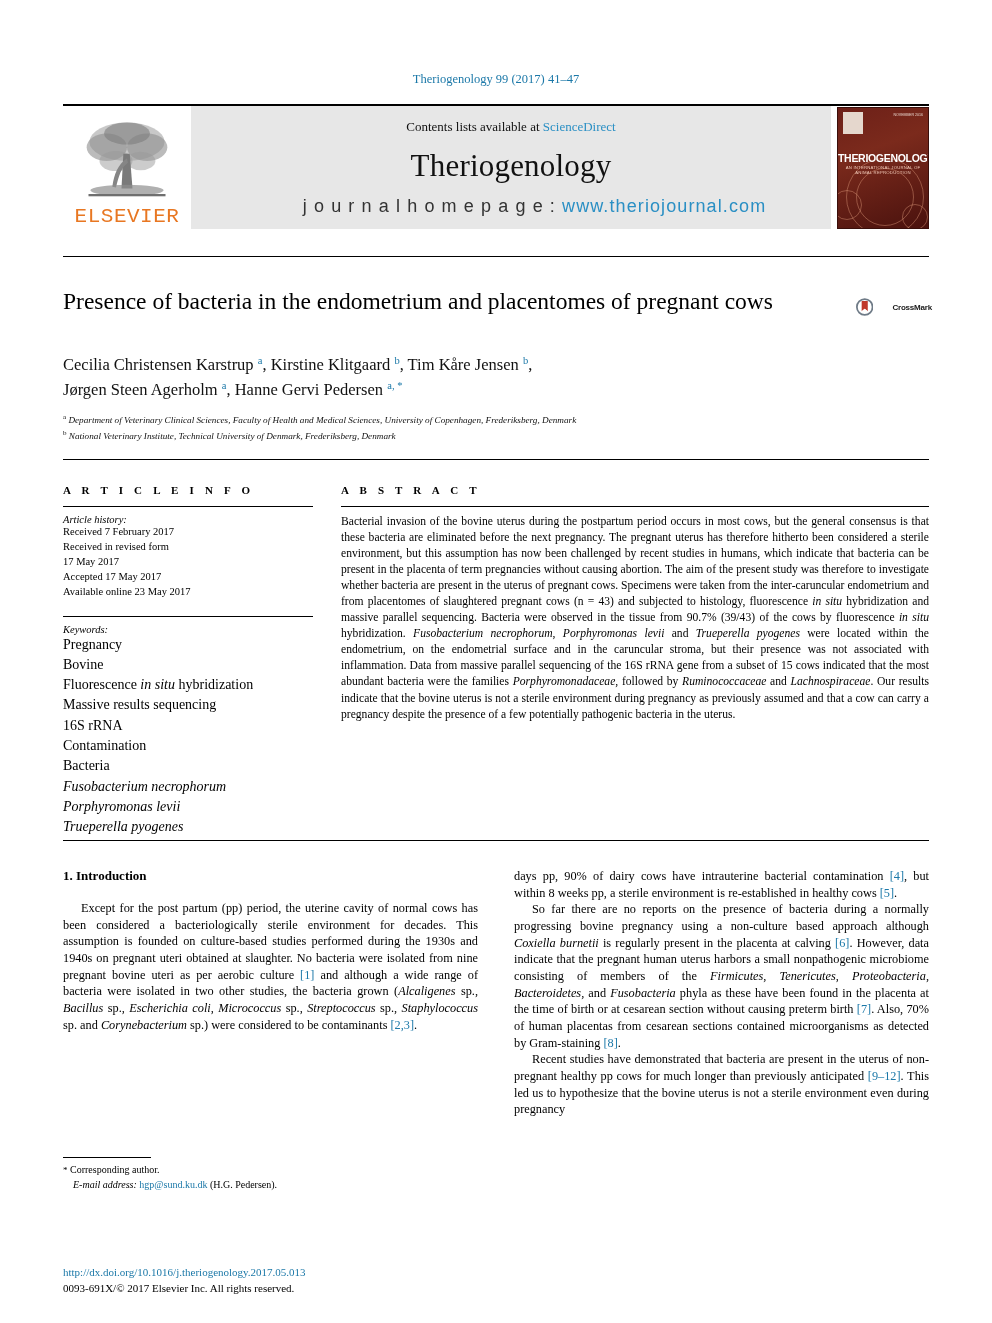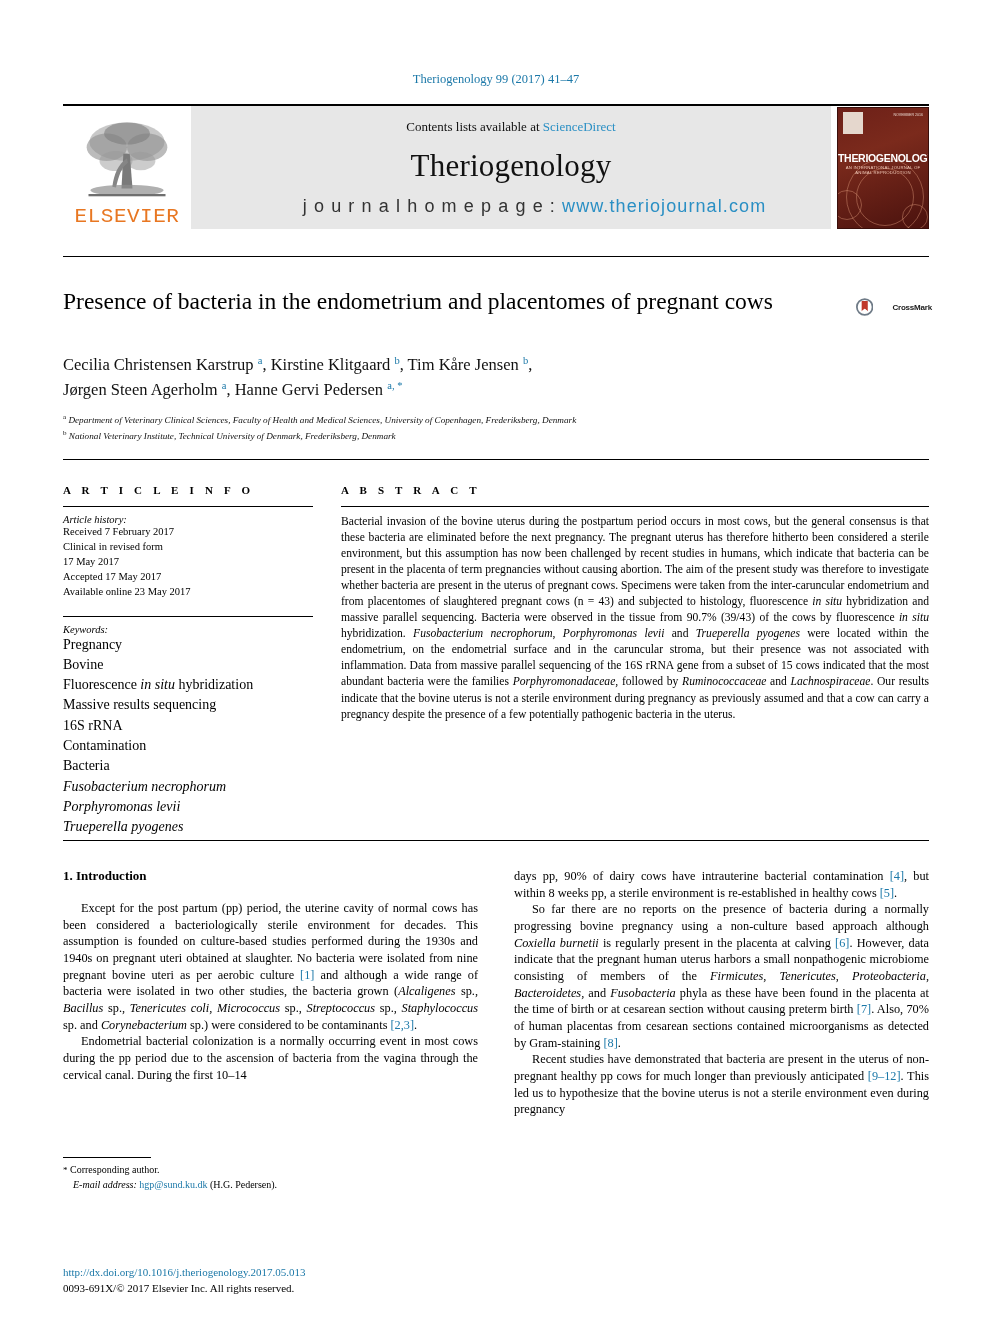--- a/index.html
+++ b/index.html
@@ -349,21 +349,21 @@
     <div><sup>b</sup> <span>National Veterinary Institute, Technical University of Denmark, Frederiksberg, Denmark</span></div>
   </div>
 
   <div class="info-rule"></div>
 
   <div class="info-col">
     <div class="sec-head">A R T I C L E   I N F O</div>
     <div class="thin-rule"></div>
     <div class="hist-label">Article history:</div>
     <div class="info-line">Received 7 February 2017</div>
-    <div class="info-line">Clinical in revised form</div>
+    <div class="info-line">Received in revised form</div>
     <div class="info-line">17 May 2017</div>
     <div class="info-line">Accepted 17 May 2017</div>
     <div class="info-line">Available online 23 May 2017</div>
 
     <div class="kw-block">
       <div class="thin-rule"></div>
       <div class="kw-label">Keywords:</div>
       <div class="kw-item">Pregnancy</div>
       <div class="kw-item">Bovine</div>
       <div class="kw-item">Fluorescence <em>in situ</em> hybridization</div>
@@ -405,28 +405,23 @@
   <div class="col-left">
     <div class="sec-title">1.  Introduction</div>
     <p class="para">
       Except for the post partum (pp) period, the uterine cavity of
       normal cows has been considered a bacteriologically sterile environment
       for decades. This assumption is founded on culture-based
       studies performed during the 1930s and 1940s on pregnant uteri
       obtained at slaughter. No bacteria were isolated from nine pregnant
       bovine uteri as per aerobic culture <span class="ref">[1]</span> and although a wide range of
       bacteria were isolated in two other studies, the bacteria grown
-      (<em>Alcaligenes</em> sp., <em>Bacillus</em> sp., <em>Tenericutes coli</em>, <em>Micrococcus</em> sp., <em>Streptococcus</em>
+      (<em>Alcaligenes</em> sp., <em>Bacillus</em> sp., <em>Escherichia coli</em>, <em>Micrococcus</em> sp., <em>Streptococcus</em>
       sp., <em>Staphylococcus</em> sp. and <em>Corynebacterium</em> sp.) were
       considered to be contaminants <span class="ref">[2,3]</span>.
-    </p>
-    <p class="para">
-      Endometrial bacterial colonization is a normally occurring event
-      in most cows during the pp period due to the ascension of bacteria
-      from the vagina through the cervical canal. During the first 10–14
     </p>
   </div>
 
   <div class="col-right">
     <p class="para noindent">
       days pp, 90% of dairy cows have intrauterine bacterial contamination
       <span class="ref">[4]</span>, but within 8 weeks pp, a sterile environment is re-established
       in healthy cows <span class="ref">[5]</span>.
     </p>
     <p class="para">

